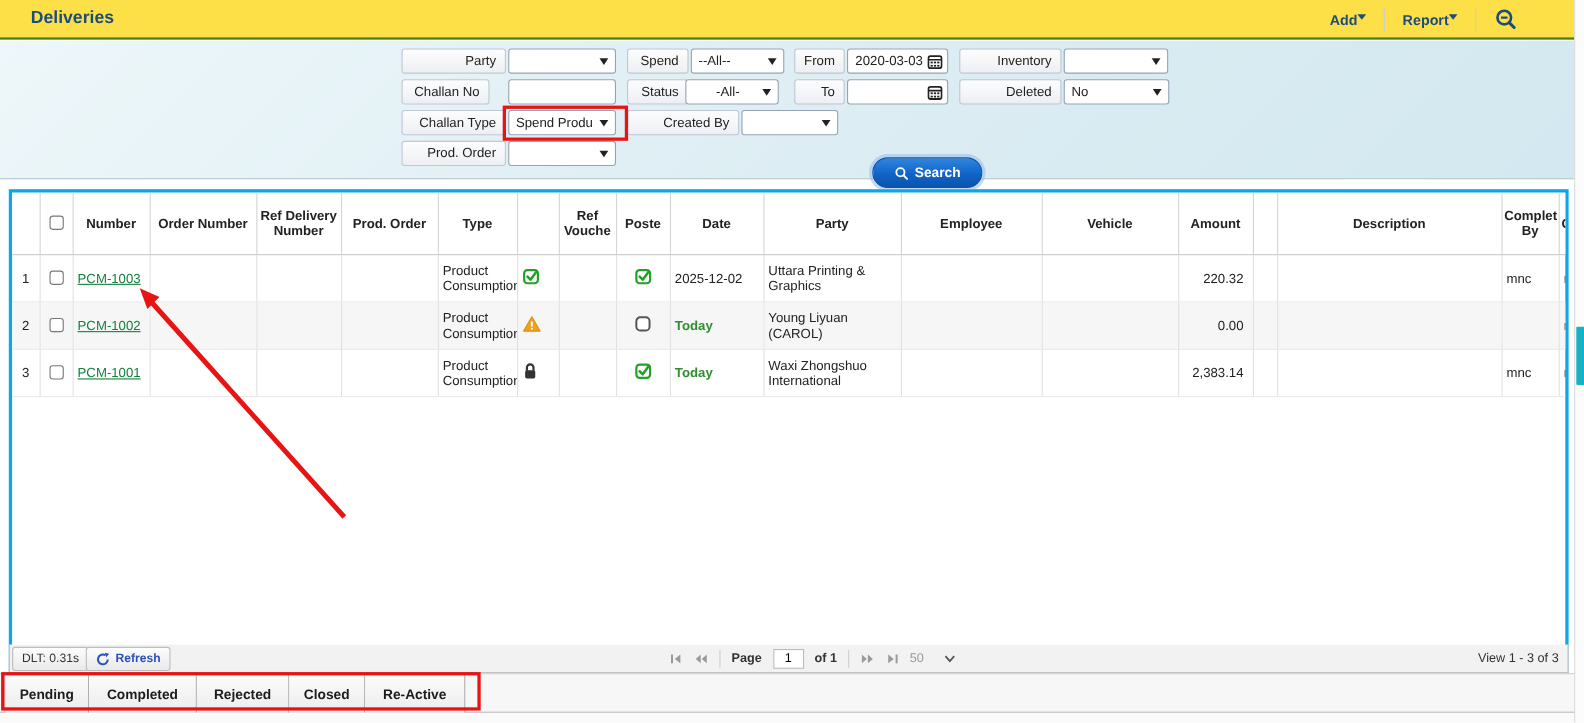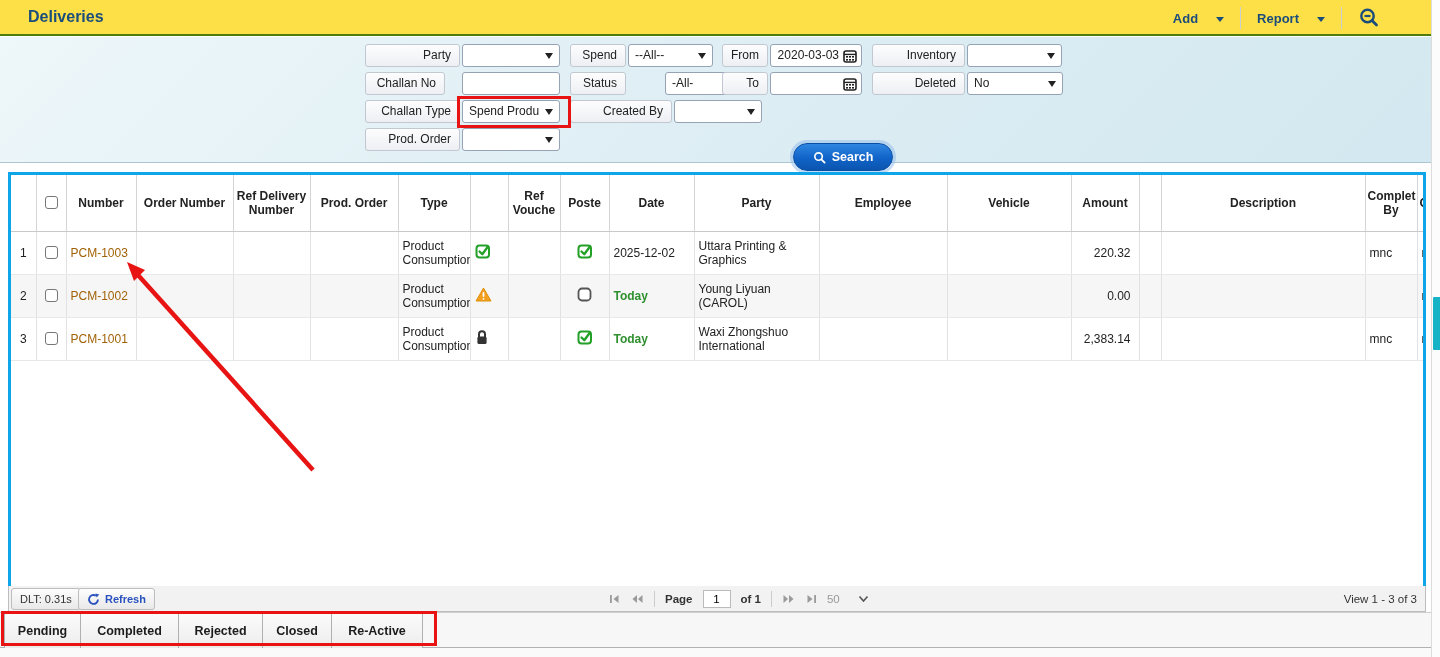--- a/index.html
+++ b/index.html
@@ -3,21 +3,21 @@
 <meta charset="utf-8">
 <style>
   * { margin:0; padding:0; box-sizing:border-box; }
   html,body { width:1440px; height:657px; font-family:"Liberation Sans", sans-serif; background:#fff; overflow:hidden; }
   #page { position:relative; width:1440px; height:657px; background:#fff; }
 
   
   #topbar { position:absolute; left:0; top:0; width:1440px; height:36px; background:#fde047; border-bottom:2px solid #4d7c0f; }
   #page-title { position:absolute; left:28px; top:8px; font-size:16px; font-weight:bold; color:var(--accent); }
   #topbar-actions { position:absolute; right:50px; top:0; height:36px; display:flex; align-items:center; }
-  .top-btn { display:flex; align-items:center; gap:18px; color:var(--accent); font-weight:bold; font-size:13px; padding:4px 10px; cursor:pointer; }
+  .top-btn { display:flex; gap:0; color:var(--accent); font-weight:bold; font-size:13px; padding:4px 10px; cursor:pointer; }
   .tri-down-accent { width:0; height:0; border-left:4px solid transparent; border-right:4px solid transparent; border-top:5px solid var(--accent); margin-top:2px; }
   .top-sep { width:1px; height:22px; background:#c9ced6; margin:0 6px; }
 
   
   #filters { position:absolute; left:0; top:37px; width:1431px; height:126px;
     background:linear-gradient(135deg,#eef7fa 0%, #dcedf3 55%, #d3e8f0 100%); border-bottom:1px solid #aec6d1; }
   .flabel { position:absolute; height:23px; line-height:21px; text-align:right; padding-right:8px;
     background:linear-gradient(#fdfdfe,#edeff3); border:1px solid #c2c8d2; border-radius:3px; color:#222; font-size:12px; }
   .fbox { position:absolute; height:23px; background:#fff; border:1px solid #96a3b5; border-radius:3px; font-size:12px; color:#222; }
   .fbox .val { display:block; line-height:21px; padding:0 18px 0 6px; overflow:hidden; white-space:nowrap; }
@@ -32,21 +32,21 @@
   
   #table-wrap { position:absolute; left:8px; top:172px; width:1418px; height:454px; border:3px solid #0ea5e9; background:#fff; overflow:hidden; }
   table { border-collapse:collapse; table-layout:fixed; width:1416px; }
   th { font-size:12px; font-weight:bold; color:#222; border-right:1px solid #d5d5d5; border-bottom:1px solid #c9c9c9;
        height:56px; text-align:center; vertical-align:middle; padding:2px; overflow:hidden; background:#fff; line-height:14px; }
   td { font-size:12px; color:#222; border-right:1px solid #e2e2e2; border-bottom:1px solid #e8e8e8;
        height:43px; vertical-align:middle; padding:2px 4px; overflow:hidden; line-height:14px; }
   tr.striped td { background:#f6f6f6; }
   td.center { text-align:center; }
   td.right { text-align:right; padding-right:8px; }
-  a.rowlink { color:#a16207; cursor:pointer; }
+  a.rowlink { color:#15803d; text-decoration:underline; cursor:pointer; }
   .cbx { width:13px; height:13px; border:1.6px solid #777; border-radius:3px; background:#fff; margin:0 auto; cursor:pointer; }
   .today { color:var(--today-green); font-weight:bold; }
 
   
   #footer { position:absolute; left:8px; top:586px; width:1418px; height:26px; background:#f2f2f2; border:1px solid #bdbdbd; border-top:none; }
   .foot-box { position:absolute; top:2px; height:22px; background:linear-gradient(#fdfdfd,#e9e9e9); border:1px solid #bdbdbd; border-radius:3px;
     display:flex; align-items:center; padding:0 8px; font-size:11px; color:#333; gap:5px; }
   #refresh-box { color:#2a52be; font-weight:bold; cursor:pointer; }
   #pager { position:absolute; left:600px; top:0; height:25px; display:flex; align-items:center; gap:10px; font-size:11.5px; color:#333; }
   .pg-ico { display:flex; align-items:center; cursor:pointer; }
@@ -123,21 +123,21 @@
         <span class="tri"></span>
       </div>
 
     <div class="flabel" style="left:570px;top:7px;width:56px;">Spend</div>
     <div class="fbox" style="left:628px;top:7px;width:85px;">
         <span class="val">--All--</span>
         <span class="tri"></span>
       </div>
 
     <div class="flabel" style="left:570px;top:35px;width:56px;">Status</div>
-    <div class="fbox" style="left:665px;top:35px;width:85px;">
+    <div class="fbox" style="left:623px;top:35px;width:85px;padding-left:21px;">
         <span class="val">-All-</span>
         <span class="tri"></span>
       </div>
 
     <div class="flabel" style="left:570px;top:63px;width:102px;">Created By</div>
     <div class="fbox" style="left:674px;top:63px;width:88px;">
         <span class="val"></span>
         <span class="tri"></span>
       </div>
 

